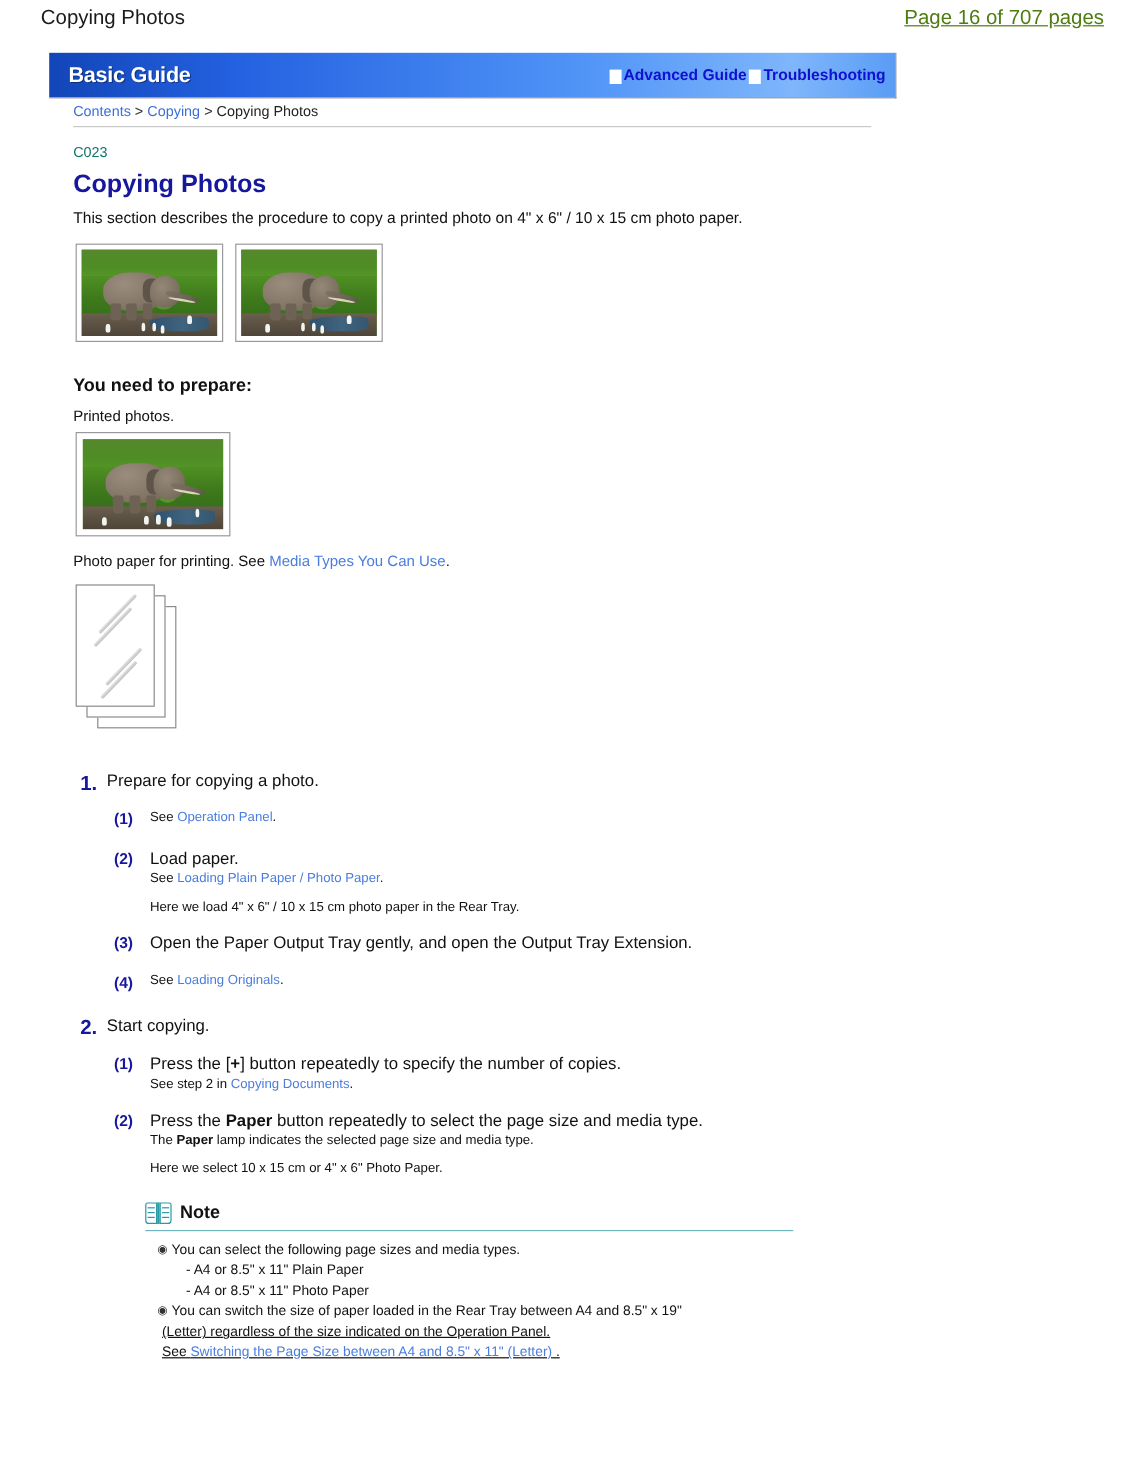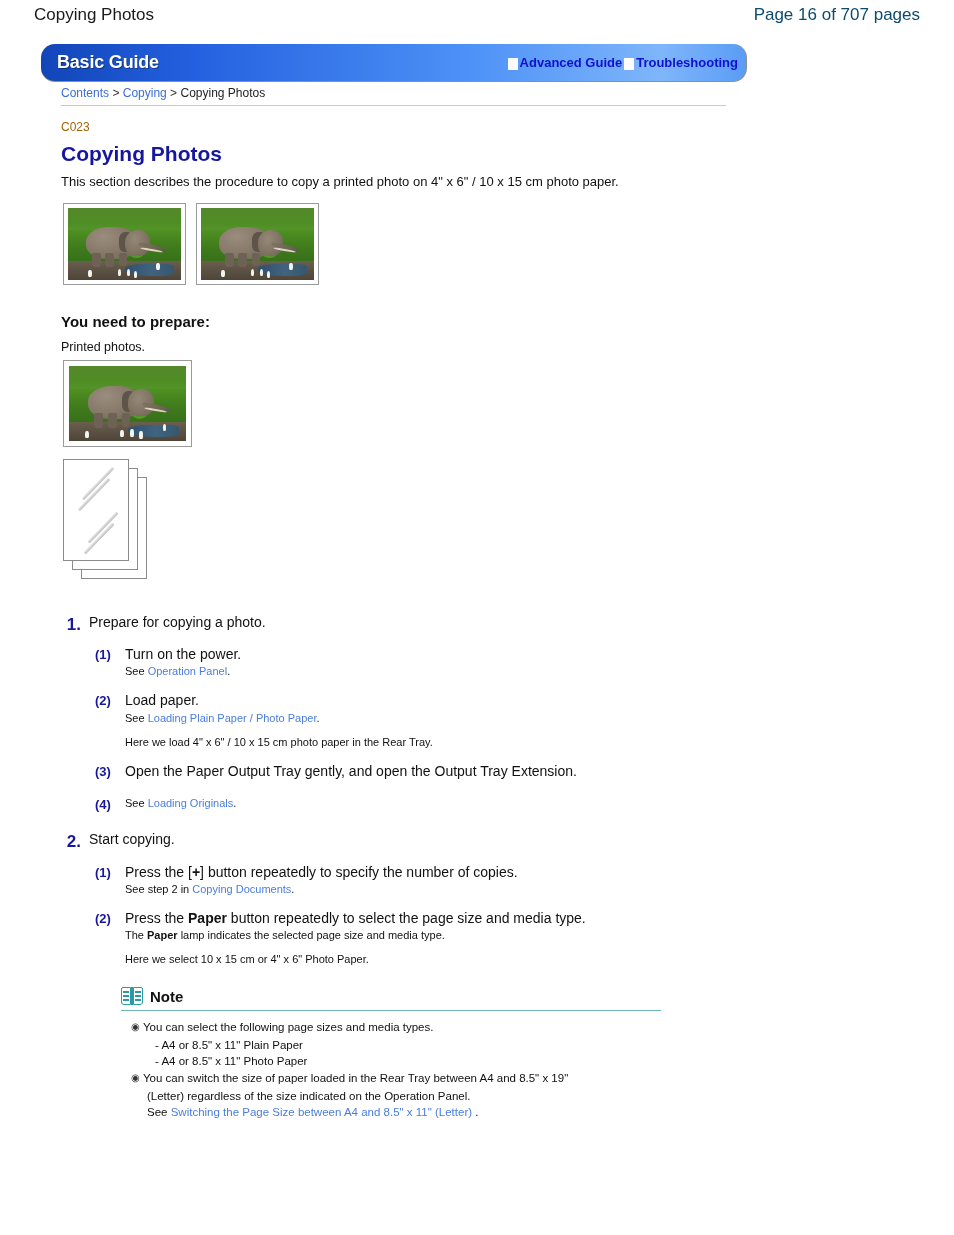--- a/index.html
+++ b/index.html
@@ -19,36 +19,35 @@
     position: absolute;
     top: 0; left: 0;
     width: 954px;
     height: 30px;
     padding: 0 34px;
     display: flex;
     align-items: center;
     justify-content: space-between;
   }
   .page-header .ph-title { font-size: 17px; color: #1a1a1a; }
-  .page-header .ph-page  { font-size: 17px; color: #0c4a6e; }
+  .page-header .ph-page  { font-size: 17px; color: #4d7c0f; text-decoration: underline; }
 
   
   .guide-banner {
     position: absolute;
     top: 44px; left: 41px;
     width: 706px;
     height: 38px;
     background: linear-gradient(to right, #1245b8 0%, #2461e0 22%, #4f93f7 62%, #7fb6fb 88%, #5a9cf5 100%);
     border-right: 1px solid #8f8f8f;
     border-bottom: 1px solid #8f8f8f;
     display: flex;
     align-items: center;
     justify-content: space-between;
     padding: 0 8px 0 16px;
-    border-radius: 14px;
   }
   .banner-brand {
     font-size: 18px;
     font-weight: bold;
     color: #ffffff;
     letter-spacing: -0.2px;
     text-shadow: 1px 1px 0 rgba(0,0,0,0.35);
   }
   .banner-links { display: flex; align-items: center; }
   .banner-link {
@@ -82,21 +81,21 @@
     position: absolute;
     top: 105px; left: 61px;
     width: 665px;
     height: 1px;
     background: #c8c8c8;
   }
 
   
   .content { position: absolute; top: 120px; left: 61px; width: 860px; }
 
-  .doc-code { font-size: 12px; color: #a16207; margin: 0 0 8px 0; }
+  .doc-code { font-size: 12px; color: #0f766e; margin: 0 0 8px 0; }
   .doc-title {
     font-size: 21px;
     font-weight: bold;
     color: #17179e;
     margin: 0 0 8px 0;
   }
   .doc-intro { font-size: 13px; color: #111; margin: 0 0 14px 0; }
 
   
   .photo-row { display: flex; gap: 10px; margin: 6px 0 0 2px; }
@@ -299,21 +298,21 @@
   }
   .note-items { margin: 8px 0 0 10px; }
   .note-item { display: flex; font-size: 11.5px; color: #111; margin-bottom: 1px; line-height: 1.45; }
   .bullet {
     flex: 0 0 12px;
     font-size: 10px;
     color: #333;
     line-height: 1.6;
   }
   .note-sub { margin-left: 24px; font-size: 11.5px; color: #111; line-height: 1.45; }
-  .note-cont { margin-left: 16px; font-size: 11.5px; color: #111; line-height: 1.45; }
+  .note-cont { margin-left: 4px; font-size: 11.5px; color: #111; line-height: 1.45; text-decoration: underline; }
   .note-cont a { color: #4a7ddd; text-decoration: none; }
 </style>
 </head>
 <body>
 
 <div class="page-header">
   <div class="ph-title">Copying Photos</div>
   <div class="ph-page">Page 16 of 707 pages</div>
 </div>
 
@@ -414,20 +413,23 @@
       <div class="el-trunk"></div>
       <div class="el-tusk"></div>
       <div class="egret" style="left:14%;bottom:4%;"></div>
       <div class="egret" style="left:44%;bottom:5%;"></div>
       <div class="egret" style="left:52%;bottom:6%;"></div>
       <div class="egret" style="left:60%;bottom:3%;"></div>
       <div class="egret" style="left:80%;bottom:13%;"></div>
     </div>
   </div>
 
+  <p class="body-text" style="margin-top:14px;">
+    <span>Photo paper for printing. See </span><a href="#" class="inline-link">Media Types You Can Use</a><span>.</span>
+  </p>
 
   
   <div class="paper-stack">
     <div class="sheet s3"></div>
     <div class="sheet s2"></div>
     <div class="sheet s1">
       <div class="shine a"></div>
       <div class="shine b"></div>
       <div class="shine c"></div>
       <div class="shine d"></div>
@@ -439,21 +441,20 @@
 
     <div class="step">
       <div class="step-num">1.</div>
       <div class="step-title">Prepare for copying a photo.</div>
     </div>
     <div class="substeps">
 
       <div class="substep">
         <div class="sub-num">(1)</div>
         <div class="sub-body">
-          <div class="sub-title">Turn on the power.</div>
           <div class="sub-note">
             <span>See </span><a href="#">Operation Panel</a><span>.</span>
           </div>
         </div>
       </div>
 
       <div class="substep">
         <div class="sub-num">(2)</div>
         <div class="sub-body">
           <div class="sub-title">Load paper.</div>

